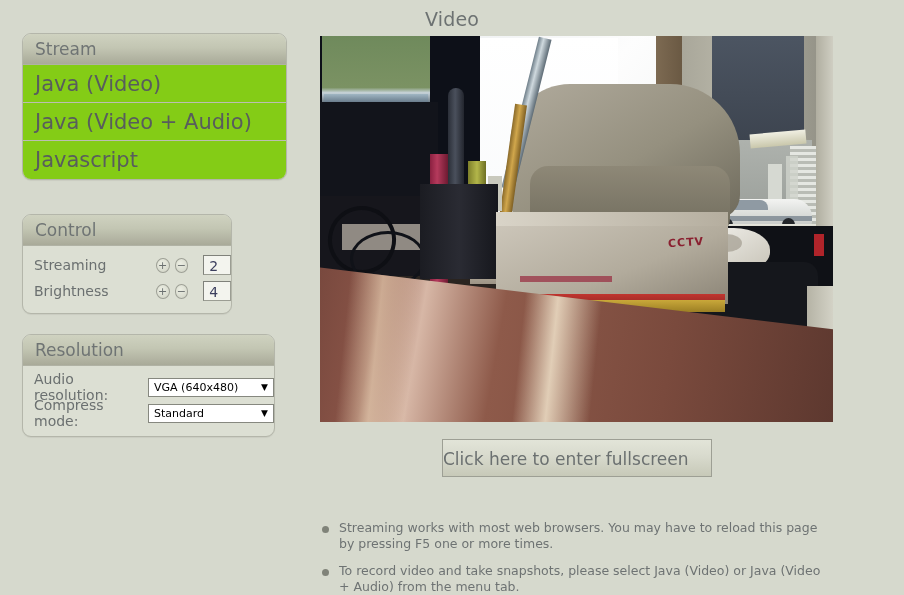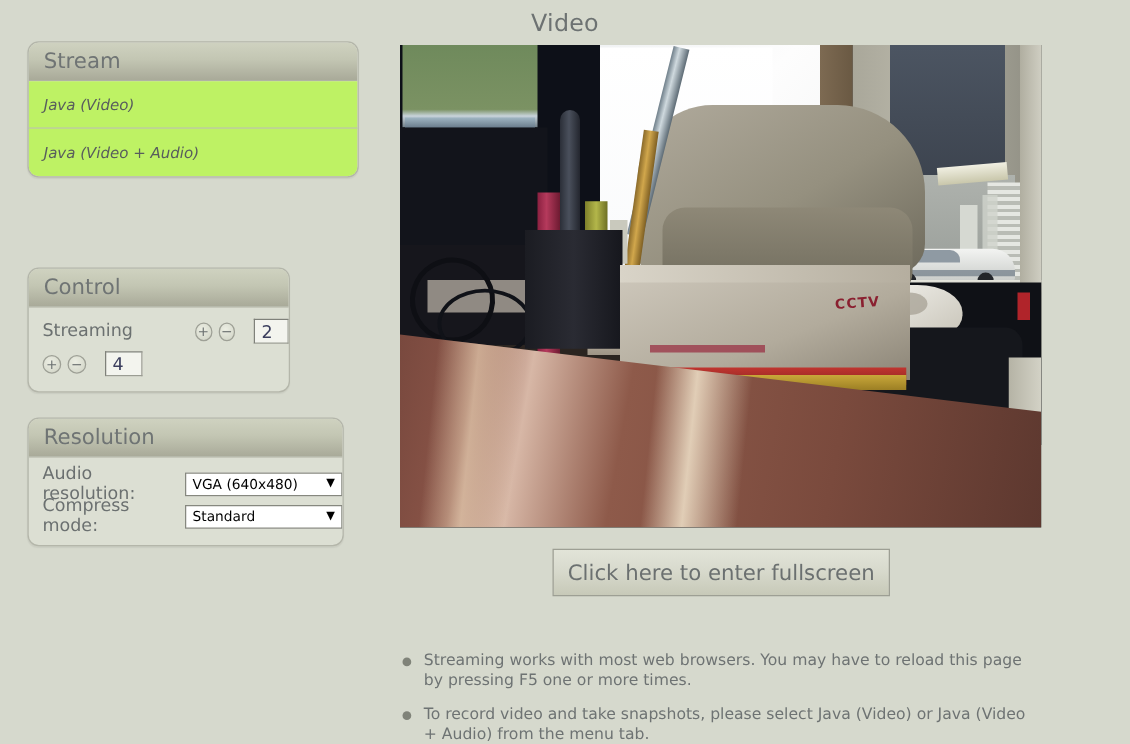--- a/index.html
+++ b/index.html
@@ -54,27 +54,26 @@
     top: 33px;
     width: 265px;
   }
   #stream-panel .panel-head {
     border-radius: 8px 8px 0 0;
   }
   .menu-item {
     height: 38px;
     line-height: 38px;
     padding-left: 12px;
-    font-size: 12px;
+    font-size: 21px;
     color: #585d5d;
-    background: #bef264;
+    background: #84cc16;
     border-bottom: 1px solid #bcbeb1;
     box-sizing: border-box;
     cursor: pointer;
-    font-style: italic;
   }
   .menu-item:last-child {
     border-bottom: none;
   }
 
   
   #control-panel {
     left: 22px;
     top: 214px;
     width: 210px;
@@ -300,21 +299,20 @@
   #fullscreen-button {
     position: absolute;
     left: 442px;
     top: 439px;
     width: 270px;
     height: 38px;
     border: 1px solid #9d9f94;
     background: linear-gradient(to bottom, #e2e4d8 0%, #d8dacd 45%, #c7c9b8 100%);
     color: #6b7070;
     font-size: 17px;
-    text-align: center;
     line-height: 38px;
     cursor: pointer;
     box-sizing: border-box;
   }
 
   
   #notes {
     position: absolute;
     left: 322px;
     top: 520px;
@@ -340,32 +338,34 @@
 </style>
 </head>
 <body>
 
 <div id="page-title">Video</div>
 
 <div class="panel" id="stream-panel">
   <div class="panel-head">Stream</div>
   <div class="menu-item">Java (Video)</div>
   <div class="menu-item">Java (Video + Audio)</div>
+  <div class="menu-item">Javascript</div>
 </div>
 
 <div class="panel" id="control-panel">
   <div class="panel-head">Control</div>
   <div class="panel-body">
     <div class="ctrl-row">
       <span class="ctrl-label">Streaming</span>
       <span class="step-btn">+</span>
       <span class="step-btn">−</span>
       <span class="num-field">2</span>
     </div>
     <div class="ctrl-row">
+      <span class="ctrl-label">Brightness</span>
       <span class="step-btn">+</span>
       <span class="step-btn">−</span>
       <span class="num-field">4</span>
     </div>
   </div>
 </div>
 
 <div class="panel" id="resolution-panel">
   <div class="panel-head">Resolution</div>
   <div class="panel-body">

